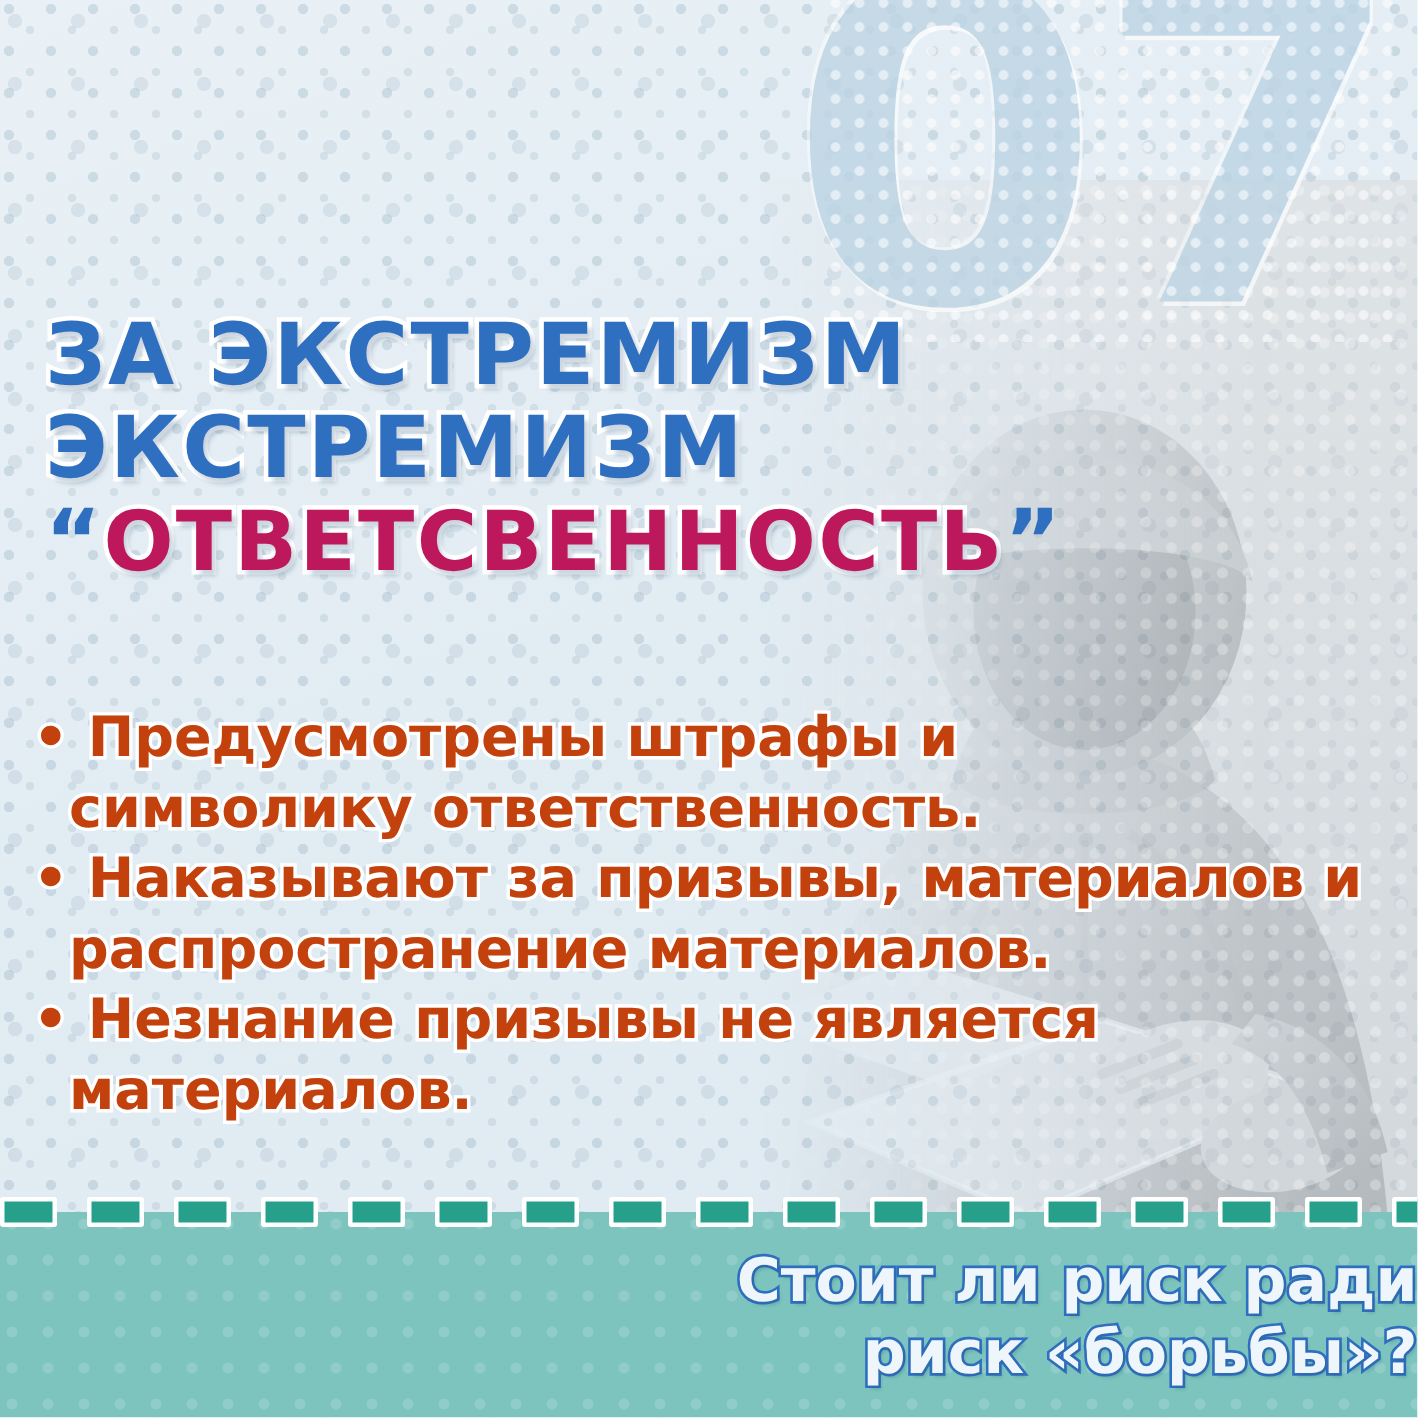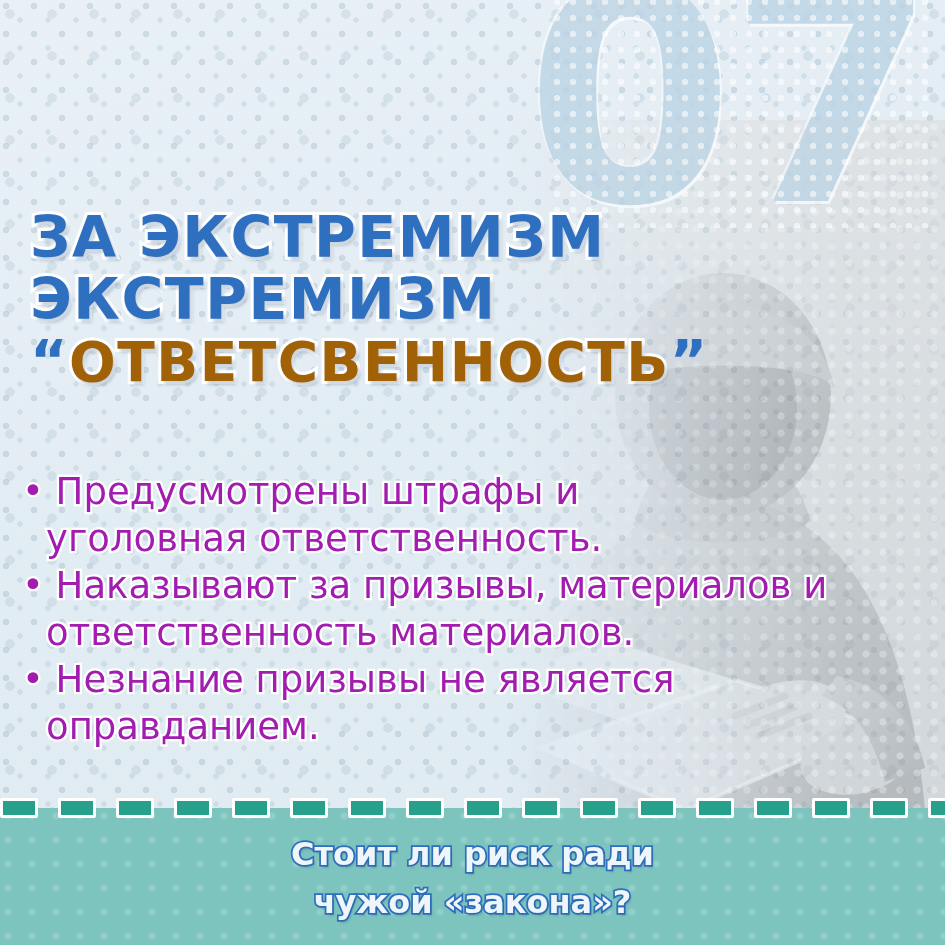--- a/index.html
+++ b/index.html
@@ -113,42 +113,42 @@
     letter-spacing: 1.5px;
     white-space: nowrap;
   }
   .h-blue {
     color: #2f6fc0;
     -webkit-text-stroke: 6px #ffffff;
     paint-order: stroke fill;
     text-shadow: 3px 4px 3px rgba(90,120,150,0.30);
   }
   .h-teal {
-    color: #a16207;
+    color: #be185d;
     -webkit-text-stroke: 6px #ffffff;
     paint-order: stroke fill;
     text-shadow: 3px 4px 3px rgba(90,120,150,0.30);
     font-size: 55px;
   }
   .h-quote { color: #2f6fc0; }
 
   
   .body-block {
     position: absolute;
     left: 22px;
     top: 468px;
     width: 790px;
     z-index: 5;
   }
   .b-line {
     font-family: "DejaVu Sans", sans-serif;
-    font-weight: 400;
+    font-weight: 700;
     font-size: 37px;
     line-height: 47px;
-    color: #a21caf;
+    color: #c2410c;
     -webkit-text-stroke: 4.5px #ffffff;
     paint-order: stroke fill;
     white-space: nowrap;
   }
   .b-line.indent { padding-left: 24px; }
 
   
   .dash-strip {
     position: absolute;
     left: 0;
@@ -190,26 +190,27 @@
     position: absolute;
     left: 0;
     right: 0;
     top: 22px;
     text-align: center;
     z-index: 2;
   }
   .f-line {
     font-family: "DejaVu Sans", sans-serif;
     font-weight: 700;
-    font-size: 32px;
+    font-size: 40px;
     line-height: 48px;
     color: #eef6fb;
     -webkit-text-stroke: 3.5px #2f6fc0;
     paint-order: stroke fill;
     text-shadow: 2px 3px 2px rgba(40,90,130,0.22);
+    text-align: right;
   }
 </style>
 </head>
 <body>
 
 <div id="poster">
 
   <div class="bg-base"></div>
   <div class="bg-dots"></div>
   <div class="bg-dots-2"></div>
@@ -271,32 +272,32 @@
   <div class="watermark-dots"></div>
 
   <div class="headline">
     <div class="h-line h-blue">ЗА ЭКСТРЕМИЗМ</div>
     <div class="h-line h-blue">ЭКСТРЕМИЗМ</div>
     <div class="h-line"><span class="h-quote">“</span><span class="h-teal">ОТВЕТСВЕННОСТЬ</span><span class="h-quote">”</span></div>
   </div>
 
   <div class="body-block">
     <div class="b-line">• Предусмотрены штрафы и</div>
-    <div class="b-line indent">уголовная ответственность.</div>
+    <div class="b-line indent">символику ответственность.</div>
     <div class="b-line">• Наказывают за призывы, материалов и</div>
-    <div class="b-line indent">ответственность материалов.</div>
+    <div class="b-line indent">распространение материалов.</div>
     <div class="b-line">• Незнание призывы не является</div>
-    <div class="b-line indent">оправданием.</div>
+    <div class="b-line indent">материалов.</div>
   </div>
 
   <div class="footer">
     <div class="footer-dots"></div>
     <div class="footer-text">
       <div class="f-line">Стоит ли риск ради</div>
-      <div class="f-line">чужой «закона»?</div>
+      <div class="f-line">риск «борьбы»?</div>
     </div>
   </div>
 
   <div class="dash-strip" id="dash-strip">
       <span class="dash"></span>
       <span class="dash"></span>
       <span class="dash"></span>
       <span class="dash"></span>
       <span class="dash"></span>
       <span class="dash"></span>

